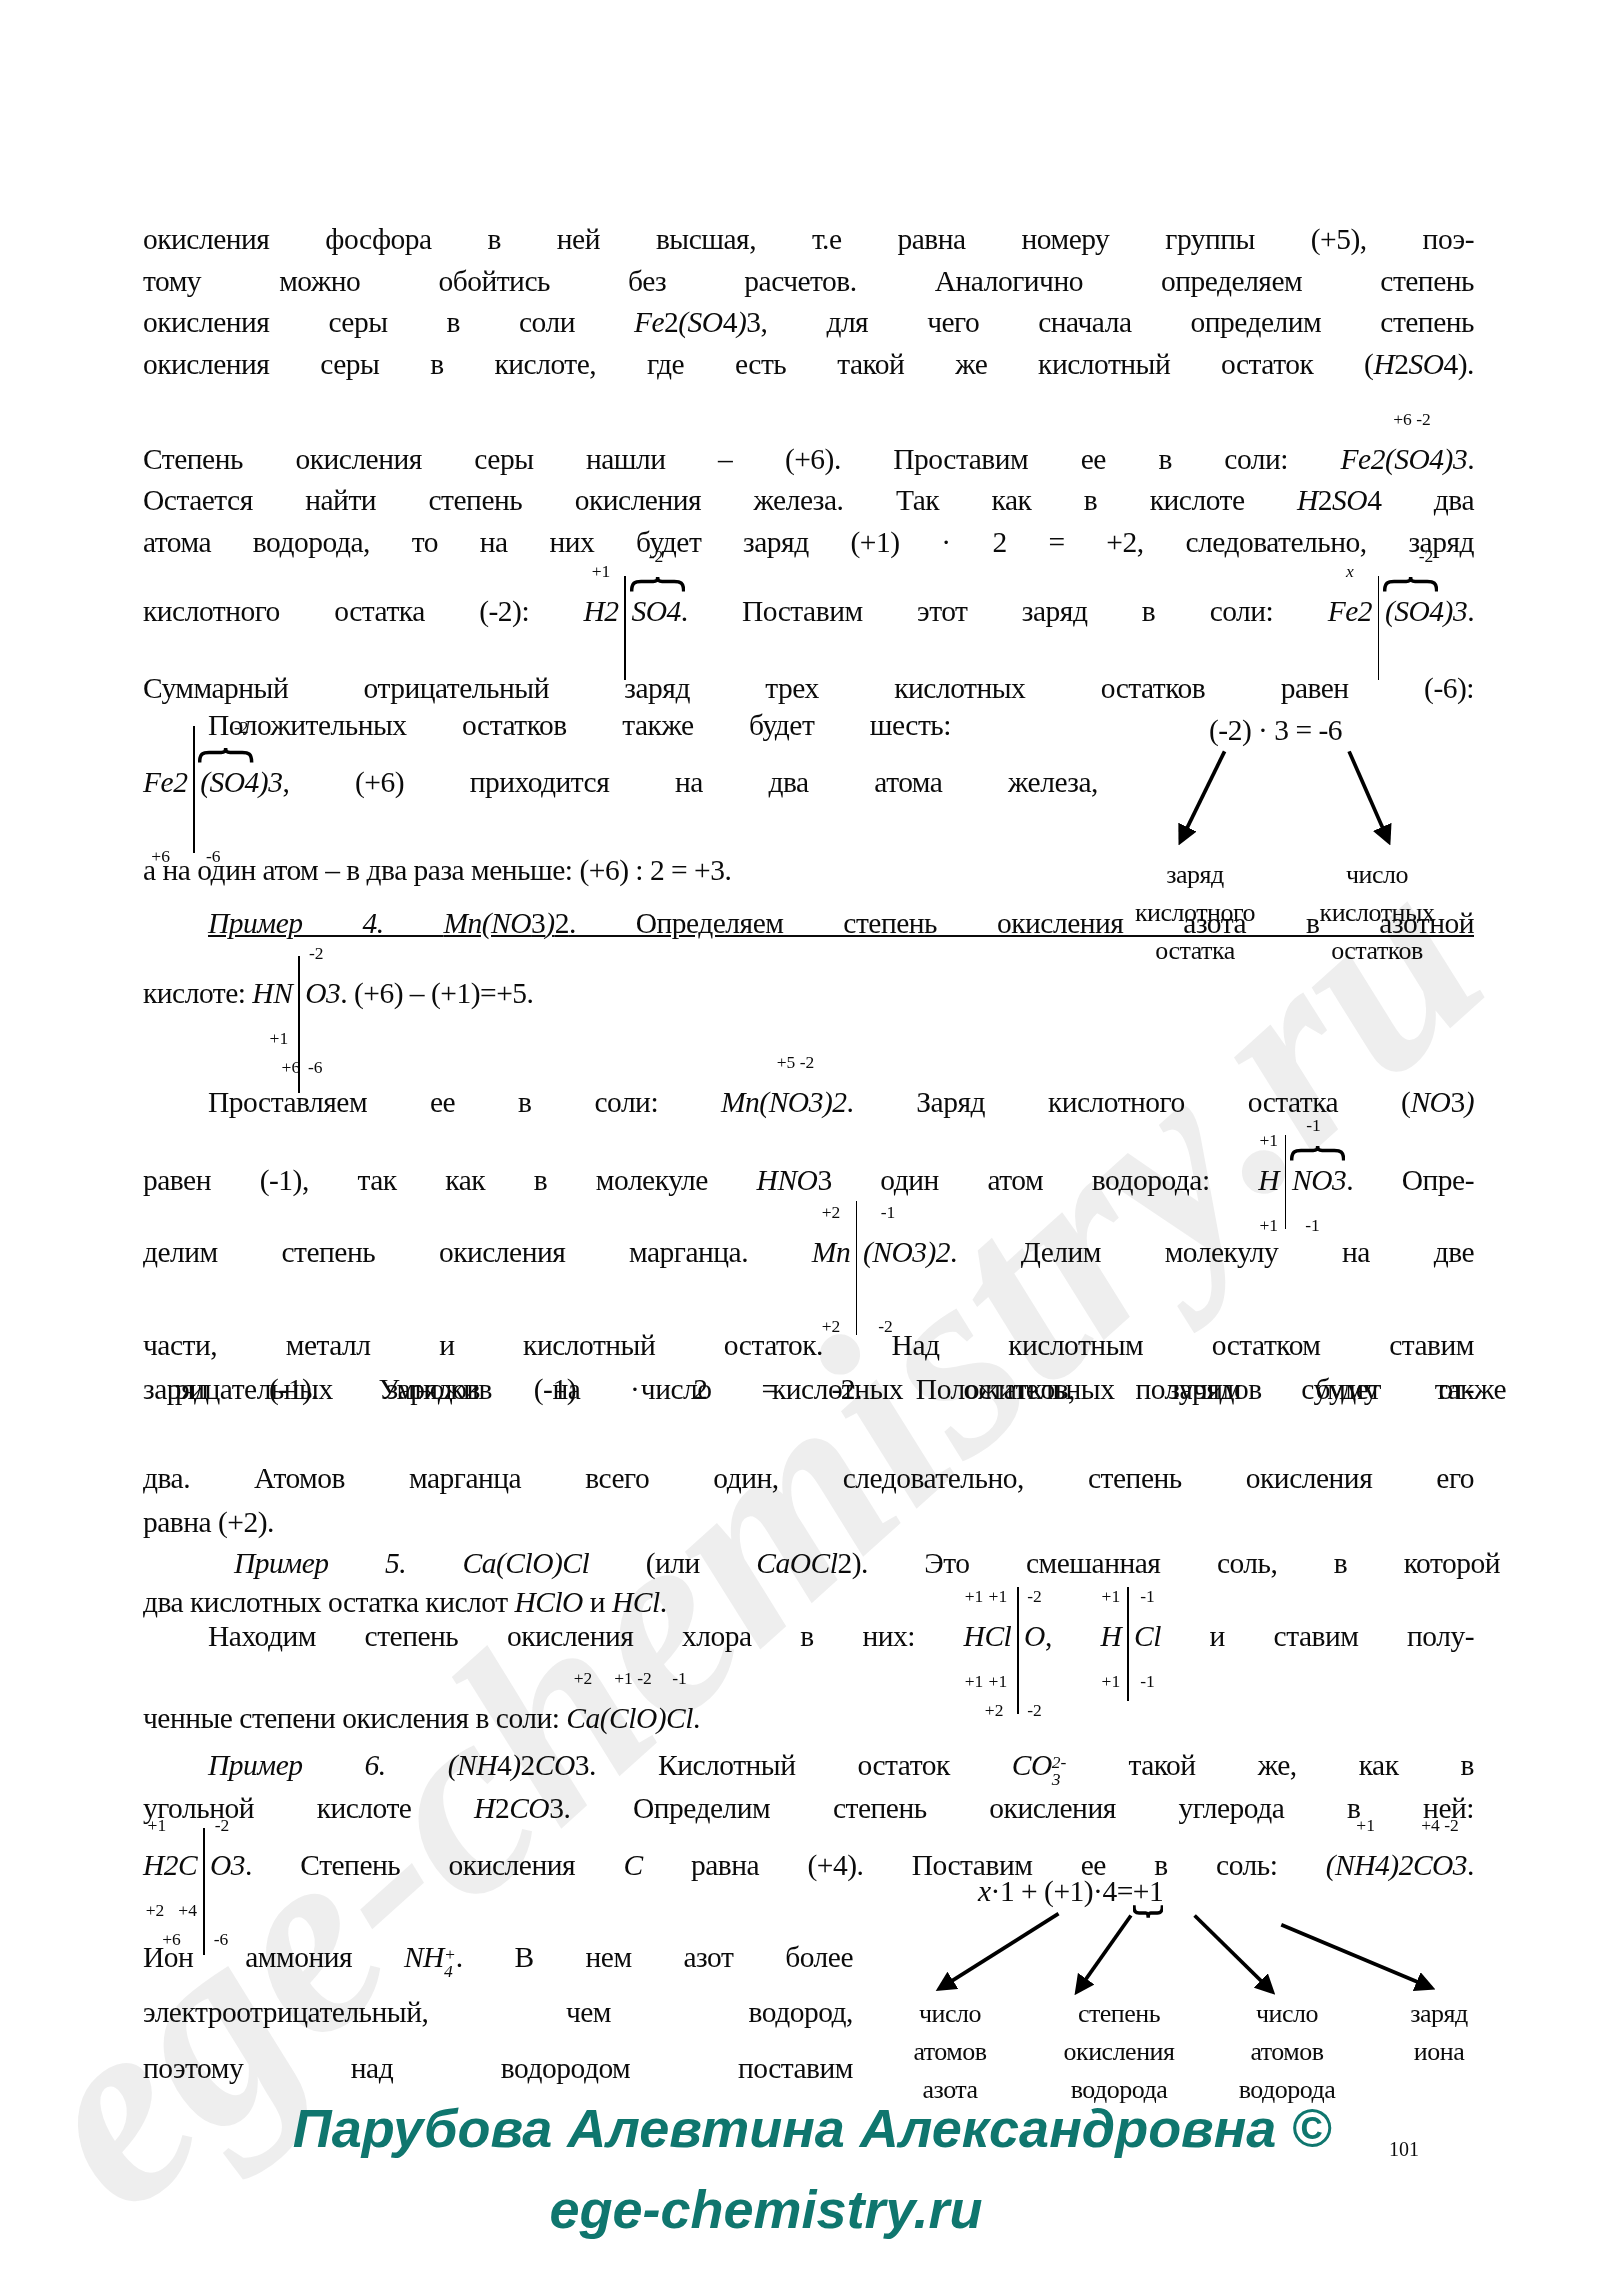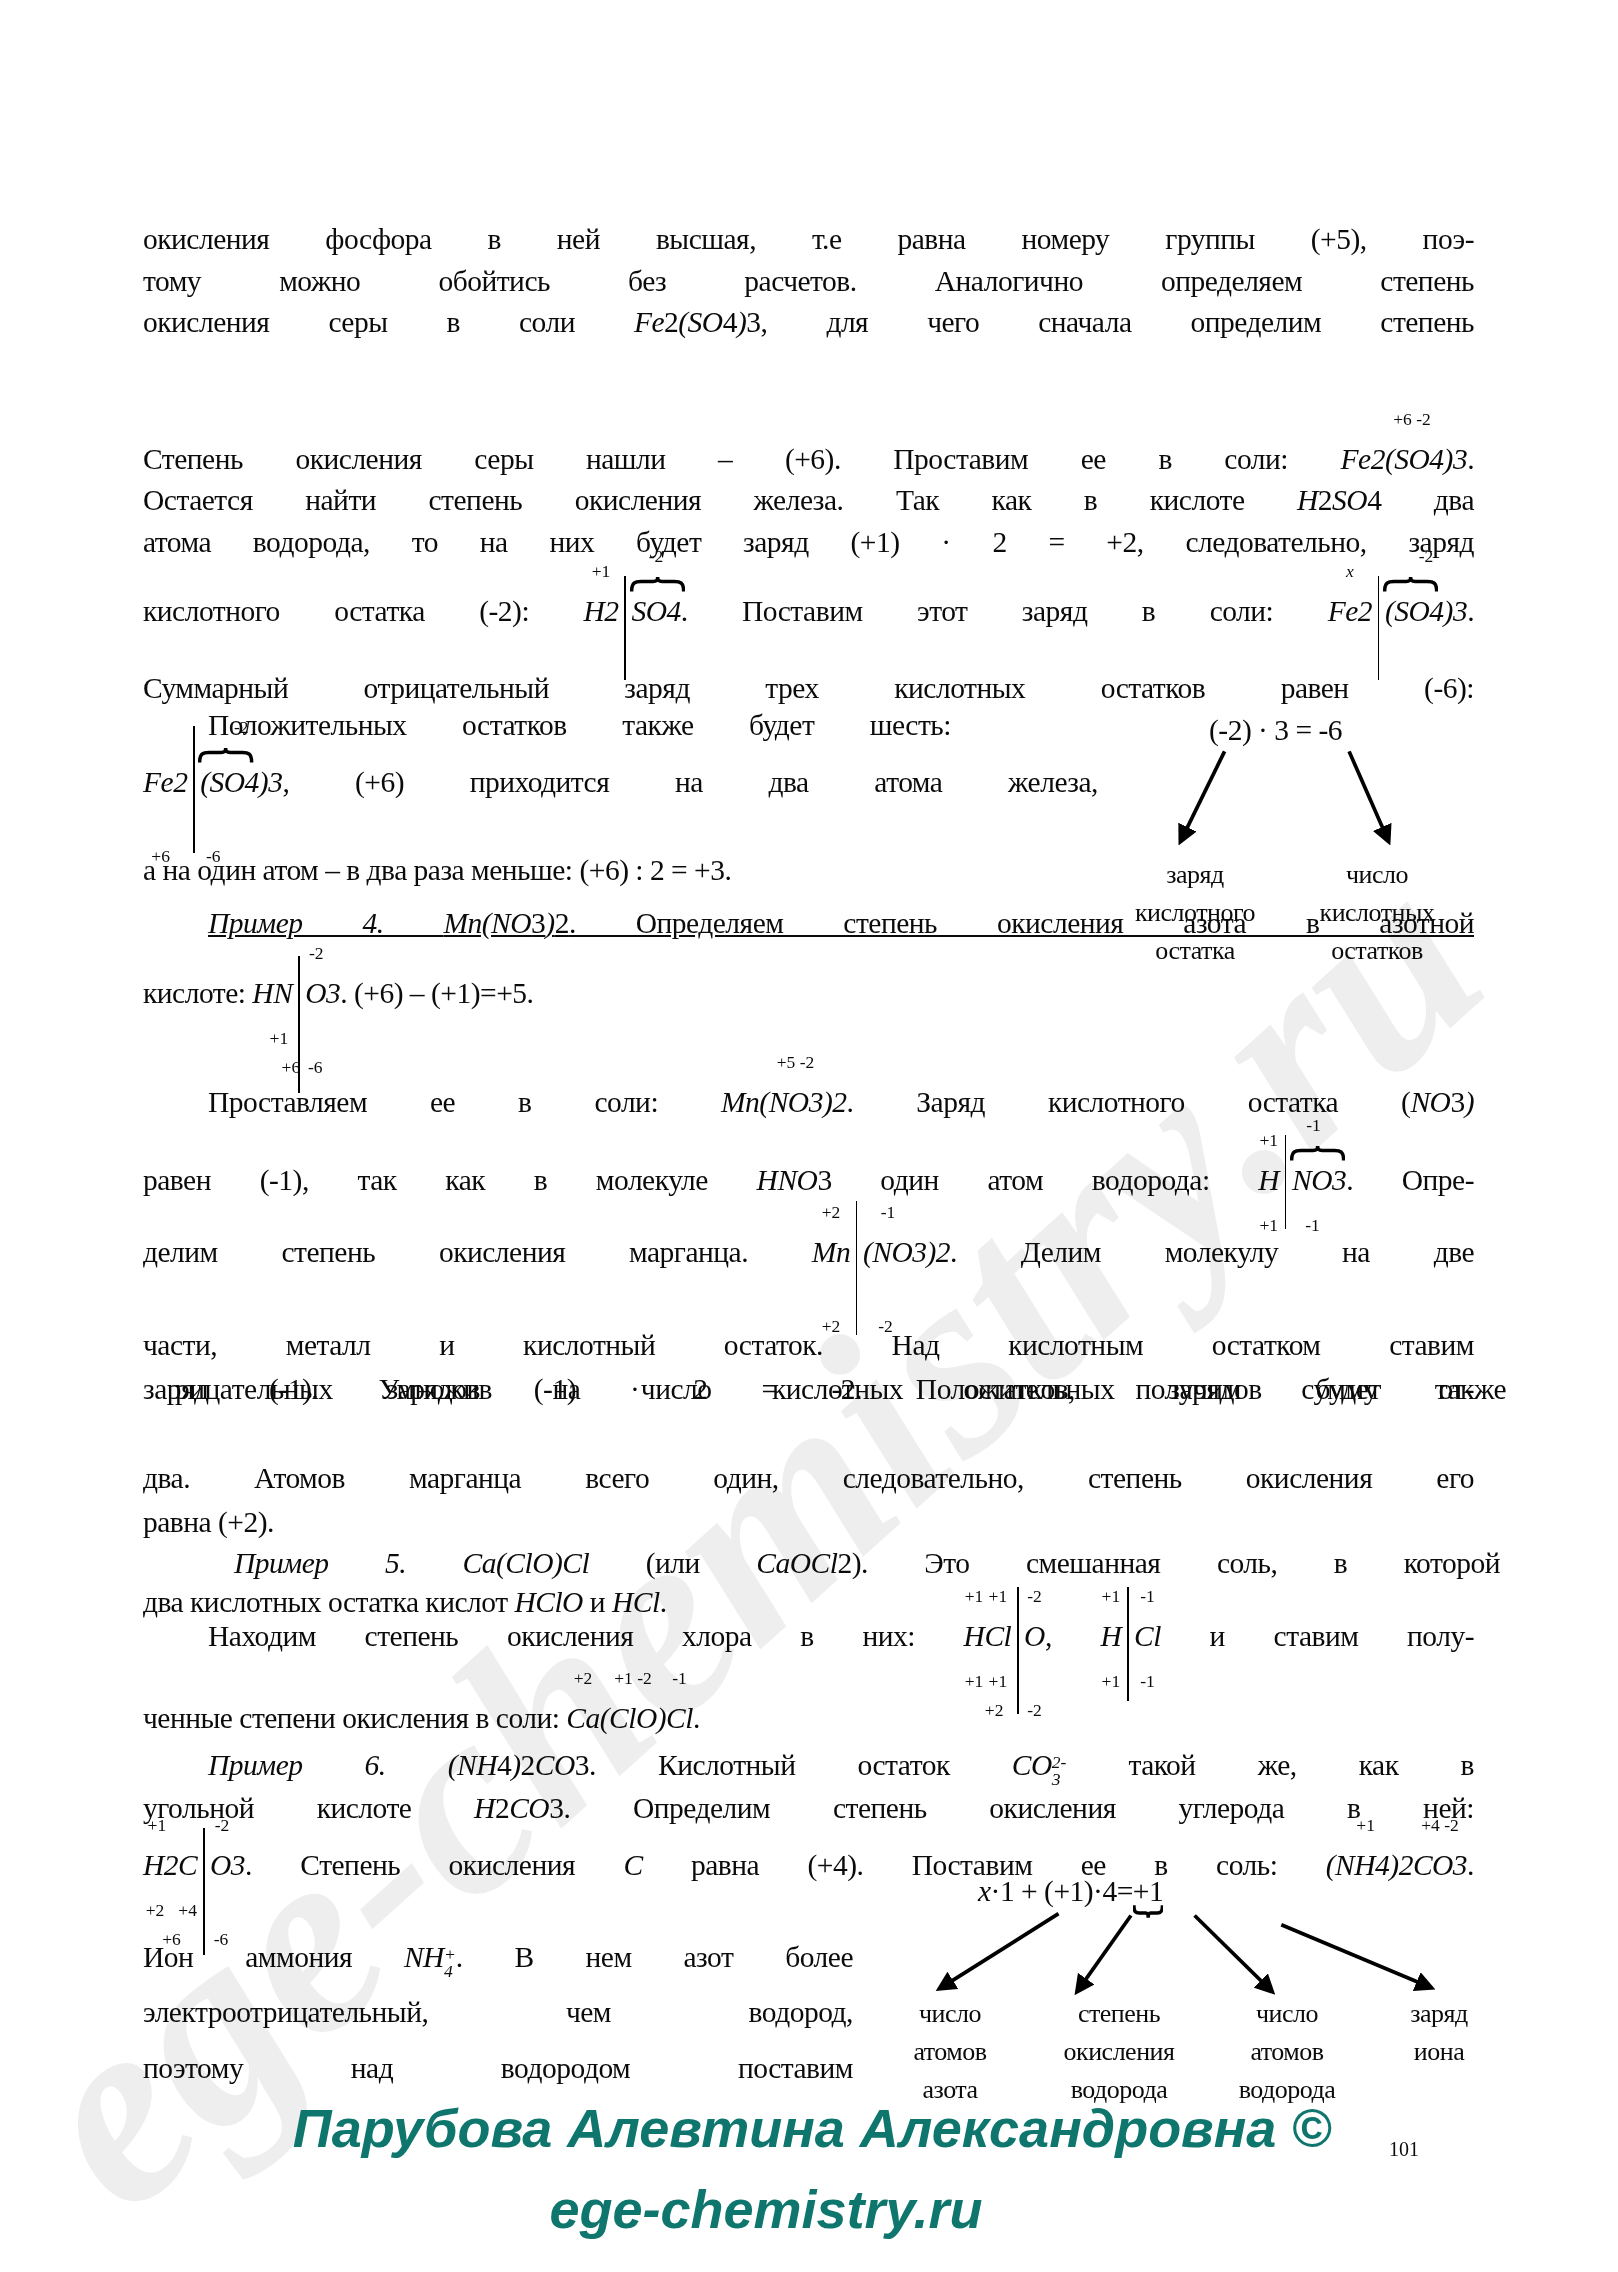--- a/index.html
+++ b/index.html
@@ -44,20 +44,21 @@
 </style>
 </head>
 <body>
 
 <div id="page">
   <div id="wm-diag">ege-chemistry.ru</div>
   <div id="content">
       <div class="line j" style="left: 143px; top: 222px; width: 1331px;"><span class="t">окисления фосфора в ней высшая, т.е равна номеру группы (+5), поэ-</span></div>
       <div class="line j" style="left: 143px; top: 264px; width: 1331px;"><span class="t">тому можно обойтись без расчетов. Аналогично определяем степень</span></div>
       <div class="line j" style="left: 143px; top: 305px; width: 1331px;"><span class="t">окисления серы в соли </span><span class="i">Fe</span><span class="b">2</span><span class="i">(SO</span><span class="b">4</span><span class="i">)</span><span class="b">3</span><span class="t">, для чего сначала определим степень</span></div>
+      <div class="line j" style="left: 143px; top: 347px; width: 1331px;"><span class="t">окисления серы в кислоте, где есть такой же кислотный остаток (</span><span class="i">H</span><span class="b">2</span><span class="i">SO</span><span class="b">4</span><span class="t">).</span></div>
       <div class="line j" style="left: 143px; top: 442px; width: 1331px;"><span class="t">Степень окисления серы нашли – (+6). Проставим ее в соли: </span><span class="frm"><span class="col"><span class="i">Fe</span><span class="b">2</span></span><span class="col"><span class="i">(SO</span><span class="b">4</span><span class="i">)</span><span class="b">3</span><span class="ann t0" style="left: calc(50% - 14px);">+6 -2</span></span></span><span class="t">.</span></div>
       <div class="line j" style="left: 143px; top: 483px; width: 1331px;"><span class="t">Остается найти степень окисления железа. Так как в кислоте </span><span class="i">H</span><span class="b">2</span><span class="i">SO</span><span class="b">4</span><span class="t"> два</span></div>
       <div class="line j" style="left: 143px; top: 525px; width: 1331px;"><span class="t">атома водорода, то на них будет заряд (+1) · 2 = +2, следовательно, заряд</span></div>
       <div class="line j" style="left: 143px; top: 594px; width: 1331px;"><span class="t">кислотного остатка (-2): </span><span class="frm"><span class="col"><span class="i">H</span><span class="b">2</span><span class="ann t0">+1</span></span><span class="vbar"><span class="vl" style="top: -23px; height: 104px;"></span></span><span class="col"><span class="i">SO</span><span class="b">4</span><svg class="brc" viewBox="0 0 100 30" preserveAspectRatio="none">
               <path d="M3,28 C3,12 9,10 20,10 L42,10 C48,10 50,8 50,2 C50,8 52,10 58,10 L80,10 C91,10 97,12 97,28" fill="none" stroke="#000" stroke-width="3.5" vector-effect="non-scaling-stroke"></path>
             </svg><span class="ann tb">-2</span></span></span><span class="t">. Поставим этот заряд в соли: </span><span class="frm"><span class="col"><span class="i">Fe</span><span class="b">2</span><span class="ann t0 it">x</span></span><span class="vbar"><span class="vl" style="top: -23px; height: 104px;"></span></span><span class="col"><span class="i">(SO</span><span class="b">4</span><span class="i">)</span><span class="b">3</span><svg class="brc" viewBox="0 0 100 30" preserveAspectRatio="none">
               <path d="M3,28 C3,12 9,10 20,10 L42,10 C48,10 50,8 50,2 C50,8 52,10 58,10 L80,10 C91,10 97,12 97,28" fill="none" stroke="#000" stroke-width="3.5" vector-effect="non-scaling-stroke"></path>
             </svg><span class="ann tb">-2</span></span></span><span class="t">.</span></div>
       <div class="line j" style="left: 143px; top: 671px; width: 1331px;"><span class="t">Суммарный отрицательный заряд трех кислотных остатков равен (-6):</span></div>
       <div class="line j" style="left: 208px; top: 708px; width: 743px;"><span class="t">Положительных остатков также будет шесть:</span></div>

